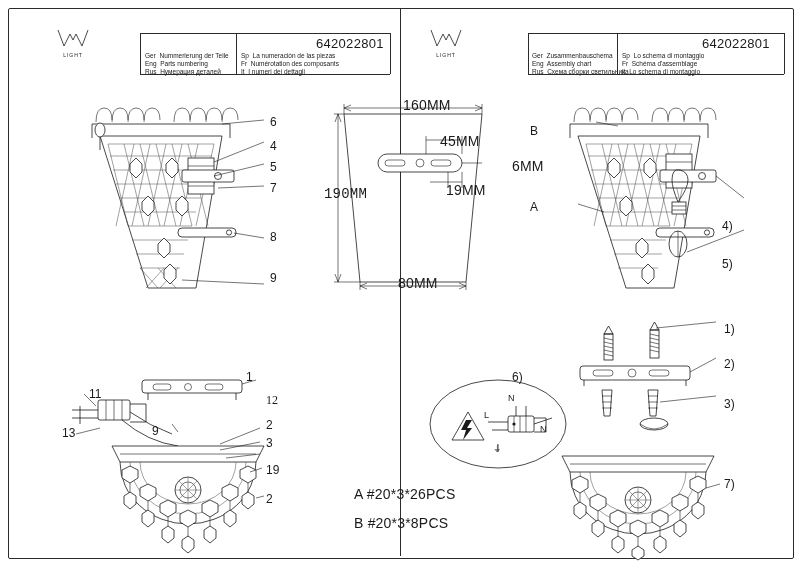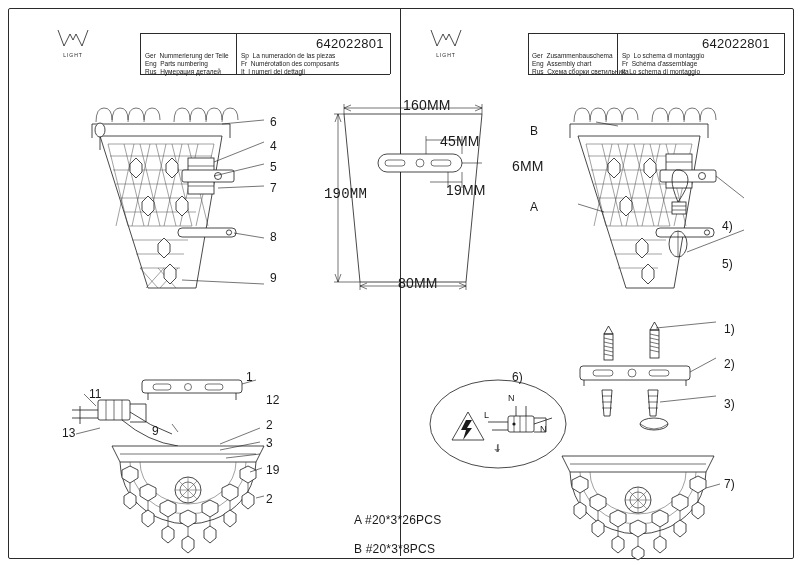--- a/index.html
+++ b/index.html
@@ -3,21 +3,21 @@
 <meta charset="utf-8">
 <style>
   html,body{margin:0;padding:0;background:#ffffff;}
   body{width:800px;height:565px;overflow:hidden;font-family:"Liberation Sans",sans-serif;color:#1a1a1a;}
   #sheet{position:relative;width:800px;height:565px;}
   .frame{position:absolute;left:8px;top:8px;width:784px;height:549px;border:1px solid #2b2b2b;border-radius:2px;}
   .divider{position:absolute;top:9px;left:400px;width:0;height:547px;border-left:1px solid #2b2b2b;}
   .abs{position:absolute;}
   .txt{position:absolute;font-size:10px;line-height:11px;white-space:pre;}
   .num{position:absolute;font-size:12px;line-height:13px;}
-  .big{position:absolute;font-size:12px;line-height:15px;letter-spacing:.2px;margin-top:26px;}
+  .big{position:absolute;font-size:14px;line-height:15px;letter-spacing:.2px;}
   .code{position:absolute;font-size:13px;letter-spacing:.3px;}
   .dim{position:absolute;font-size:14px;letter-spacing:.2px;}
   .tiny{position:absolute;font-size:6.5px;line-height:7.6px;white-space:pre;}
   .hdrline{position:absolute;border-top:1px solid #2b2b2b;}
   .vline{position:absolute;border-left:1px solid #2b2b2b;}
   .logo-wrap{position:absolute;width:46px;height:36px;}
   .logo-text{position:absolute;left:0;top:26px;width:46px;text-align:center;font-size:5px;letter-spacing:1px;color:#222;}
   svg{display:block;overflow:visible;}
   .ld{fill:none;stroke:#1a1a1a;stroke-width:0.8;}
   .lt{fill:none;stroke:#1a1a1a;stroke-width:0.6;}
@@ -364,21 +364,21 @@
         <path d="M190 100 L202 96"></path>
         <path d="M196 126 L204 124"></path>
       </g>
     </svg>
   </div>
 
   <div class="num" style="left:246px;top:371px;">1</div>
   <div class="num" style="left:89px;top:381px;margin-top:7px;">11</div>
   <div class="num" style="left:62px;top:427px;">13</div>
   <div class="num" style="left:152px;top:425px;">9</div>
-  <div class="num" style="left:266px;top:394px;">12</div>
+  <div class="num" style="left:266px;top:394px;font-family:Liberation Serif, serif;">12</div>
   <div class="num" style="left:266px;top:419px;">2</div>
   <div class="num" style="left:266px;top:437px;">3</div>
   <div class="num" style="left:266px;top:464px;">19</div>
   <div class="num" style="left:266px;top:493px;">2</div>
 
   <div class="abs" style="left:428px;top:378px;">
     <svg width="140" height="92" viewBox="0 0 140 92">
       <ellipse class="ld" cx="70" cy="46" rx="68" ry="44" fill="#fff"></ellipse>
 
       <g>

